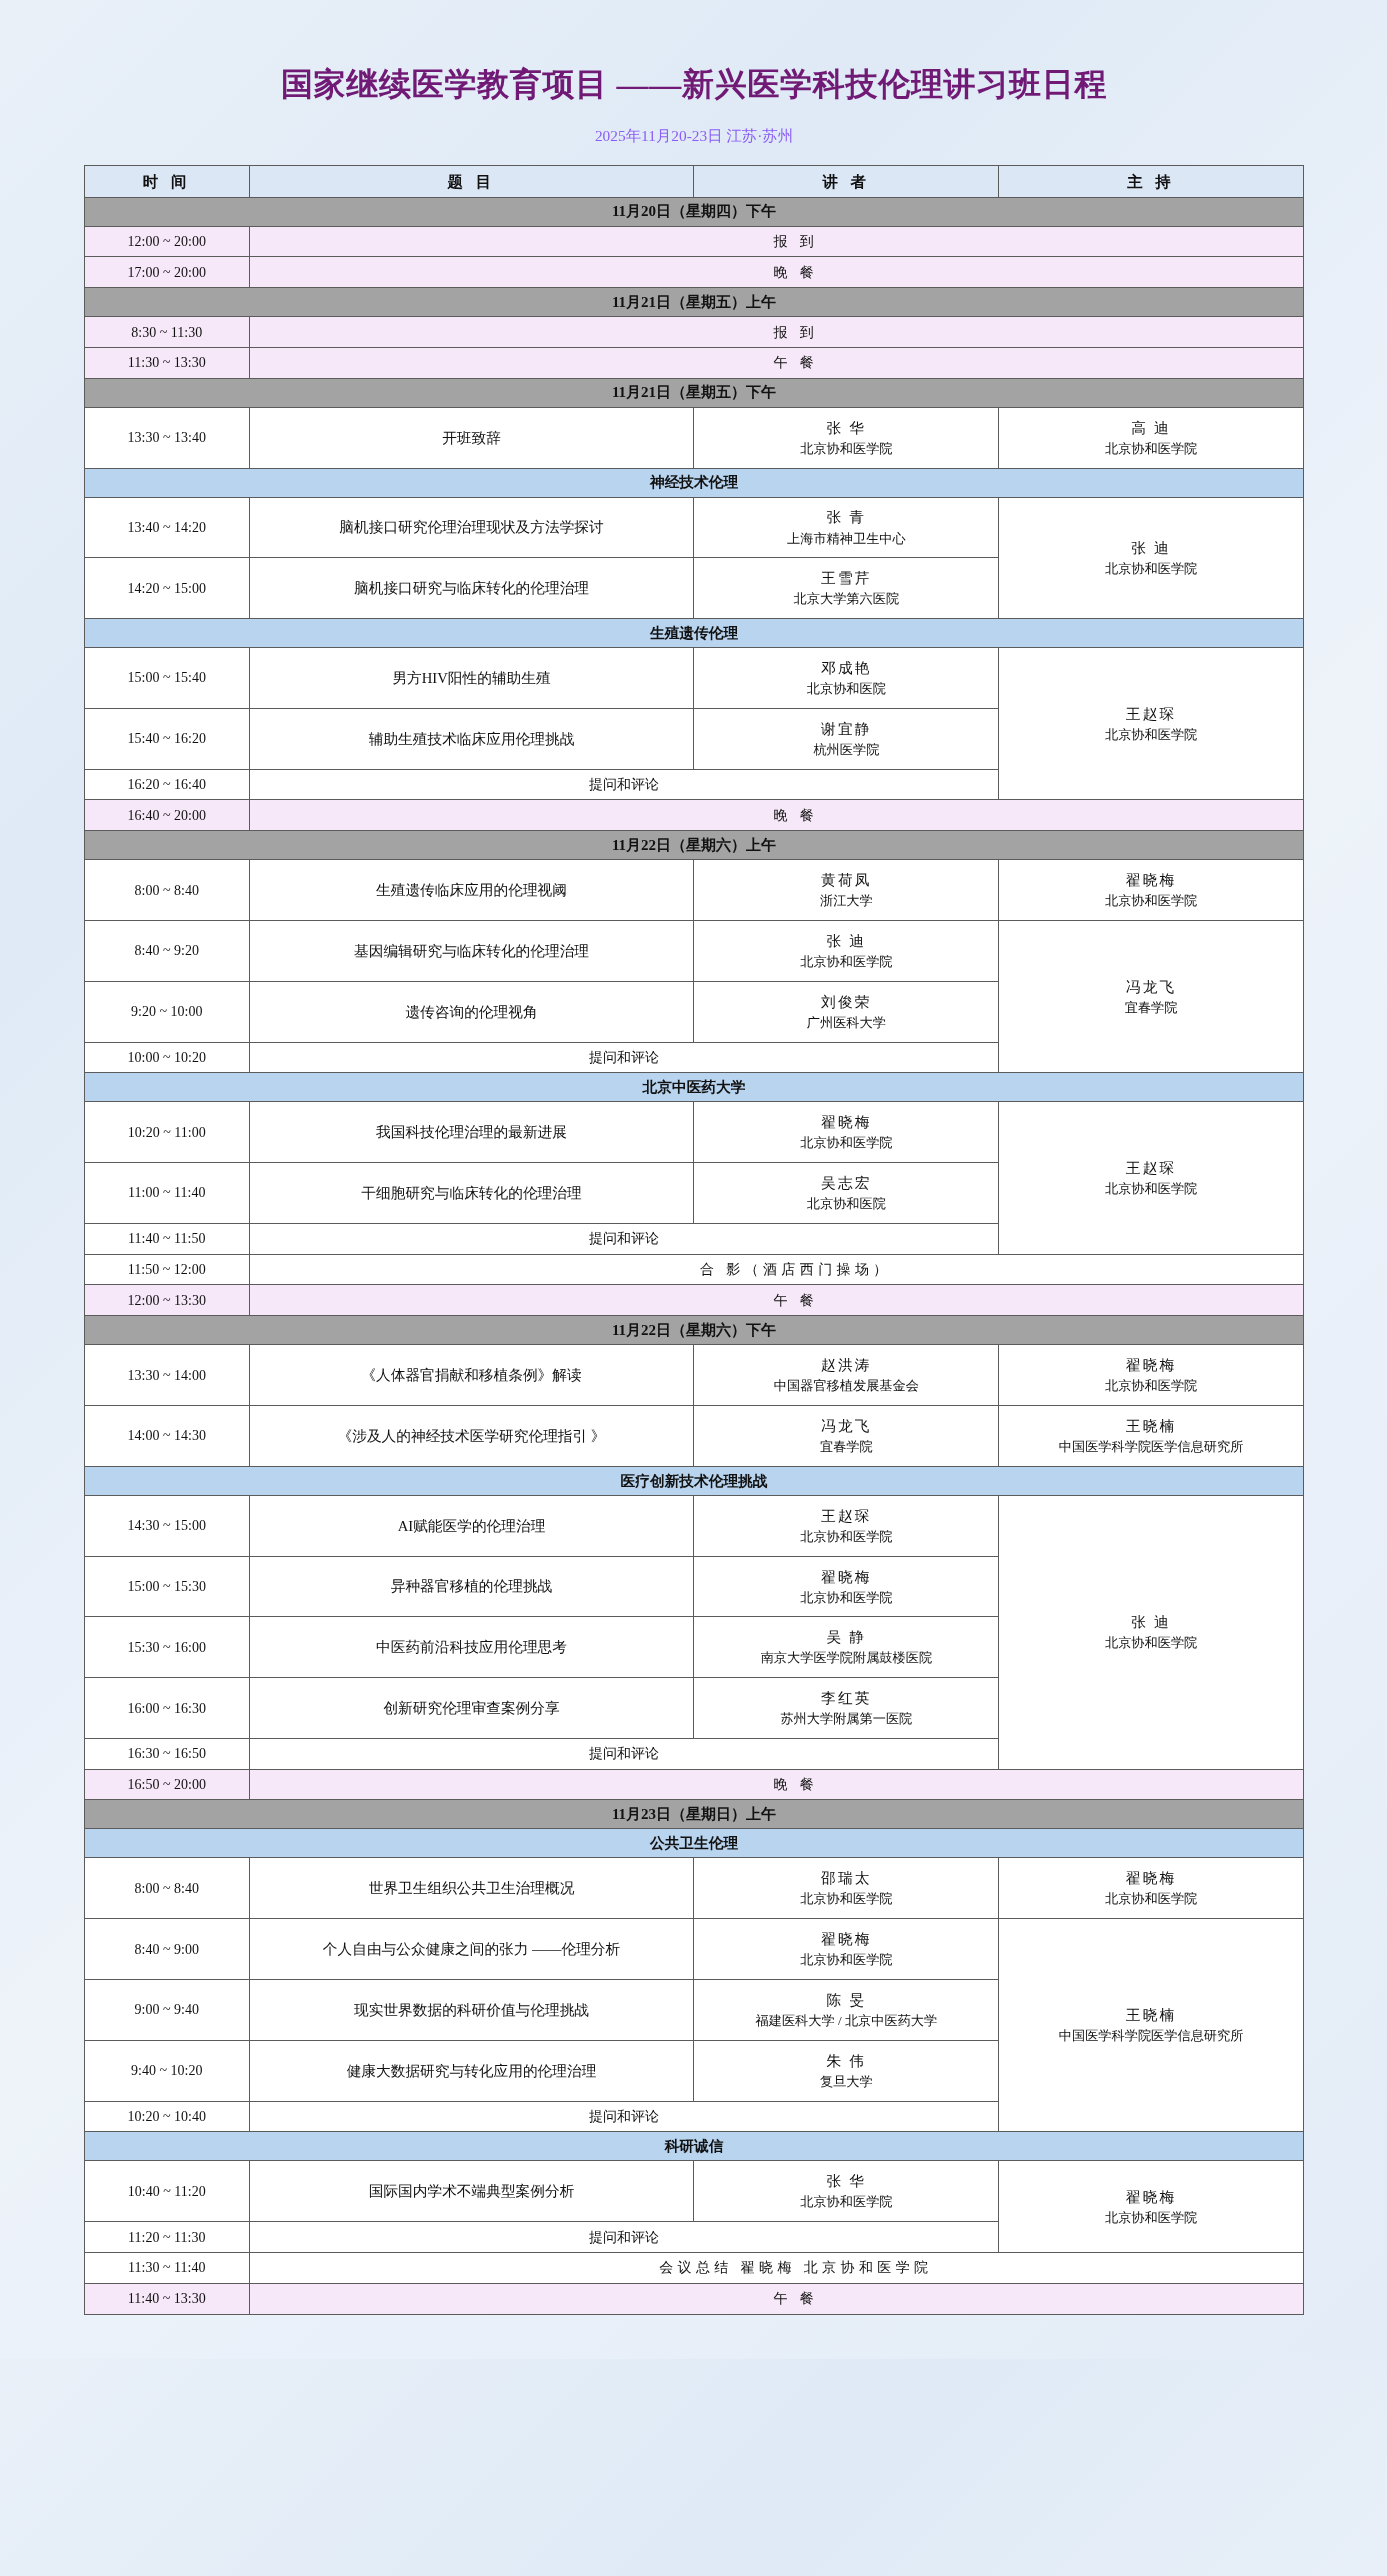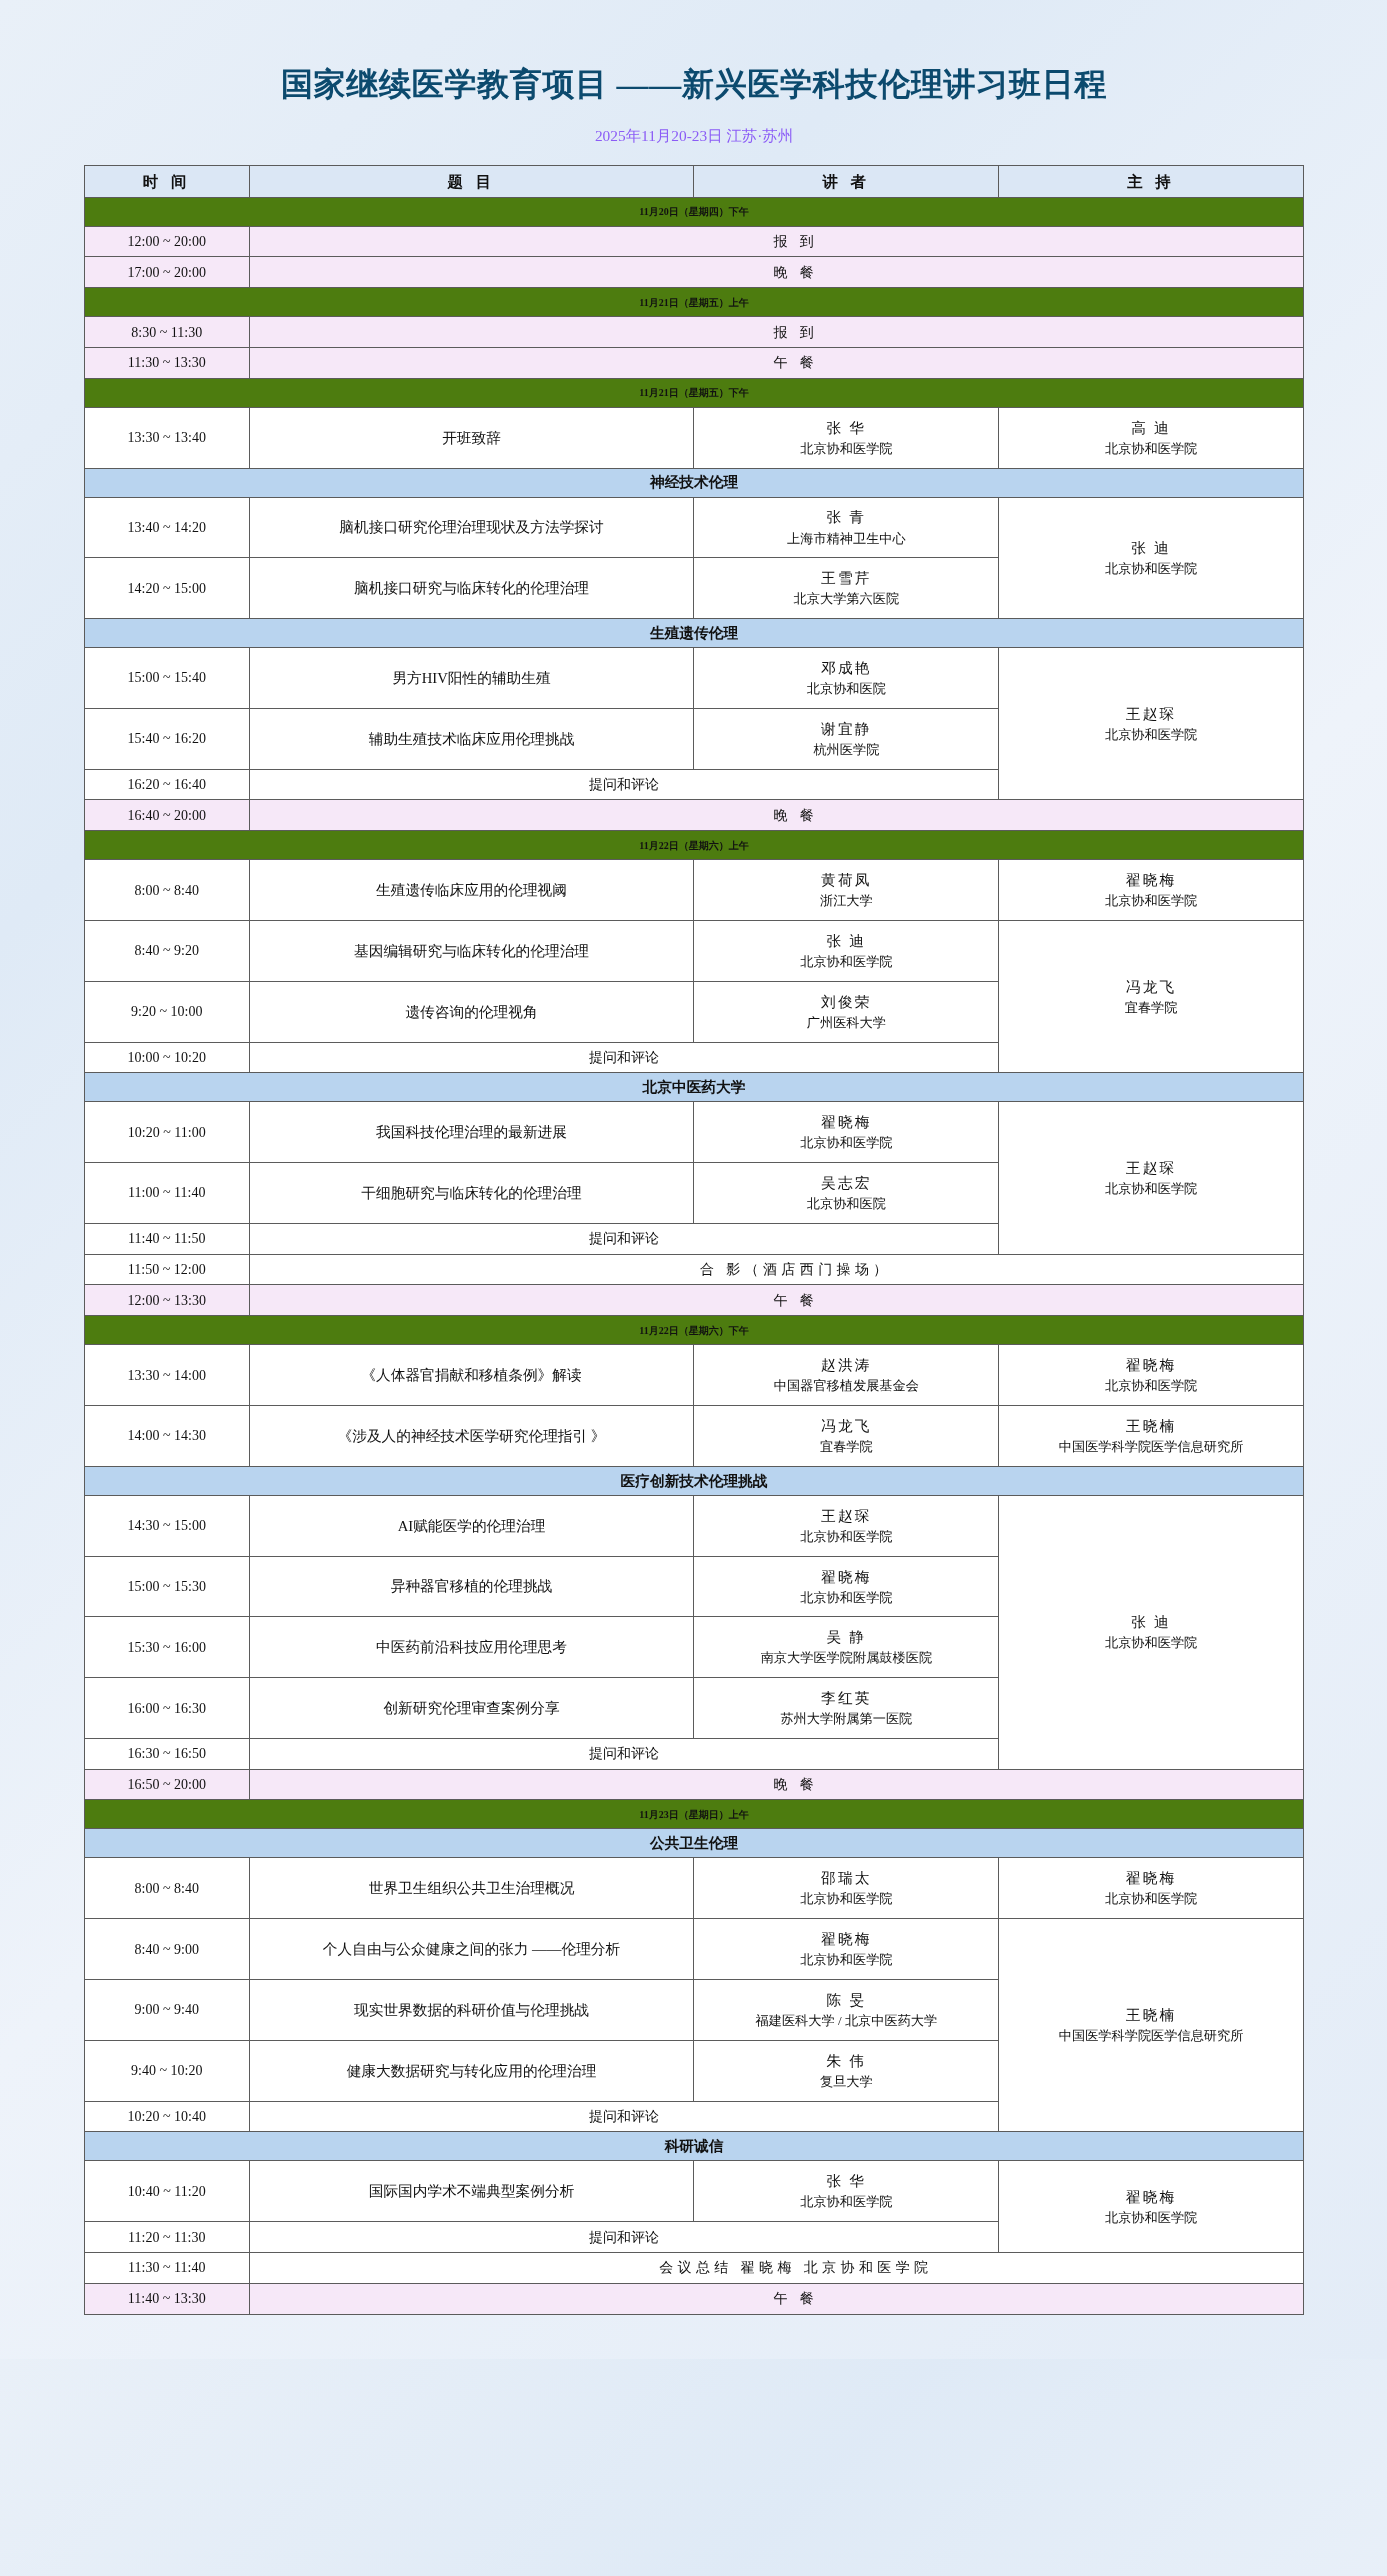--- a/index.html
+++ b/index.html
@@ -9,21 +9,21 @@
     font-family:"Liberation Serif","DejaVu Serif",serif;
     color:#111;
   }
   .page{width:1388px;padding:0;box-sizing:border-box;}
   .title{
     text-align:center;
     font-size:32px;
     font-weight:bold;
     letter-spacing:0.7px;
     padding-top:63px;
-    color:#0c4a6e;
+    color:#701a75;
     font-family:"Liberation Serif","DejaVu Serif",serif;
   }
   .subtitle{
     text-align:center;
     font-size:15.4px;
     padding-top:19px;
     padding-bottom:17.6px;
     color:#8b5cf6;
   }
   .tablewrap{padding:0 84px 44px 84px;}
@@ -54,24 +54,24 @@
   }
   .rowtime{height:28px;font-size:14px;}
   .cell{padding:4.4px 5.9px;}
   .sectionband{
     background:#b9d4ef;
     font-weight:bold;
     height:28px;
     font-size:14.7px;
   }
   .dayband{
-    background:#4d7c0f;
+    background:#a3a3a3;
     font-weight:bold;
     height:28px;
-    font-size:10px;
+    font-size:15px;
   }
   .lightrow{background:#f6e8f8;}
   .plainrow{background:#ffffff;}
   .tallrow td{height:51px;}
   .name{display:block;font-size:14.7px;letter-spacing:2.2px;}
   .org{display:block;font-size:13.2px;}
   .topic{font-size:14.7px;}
   .timecell{font-size:14px;margin-left:29px;}
   .spaced-sm{letter-spacing:4.4px;padding-left:45px;}
 </style>

